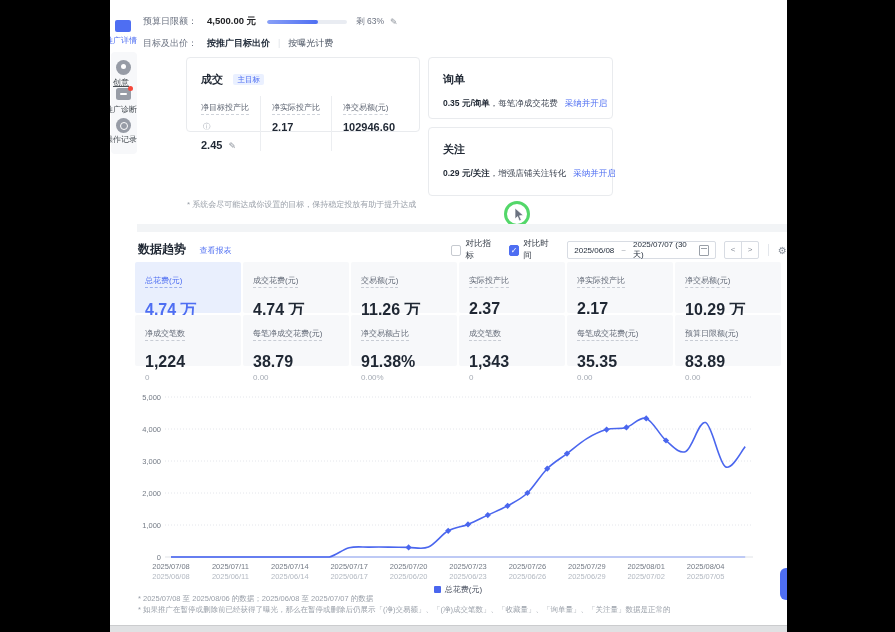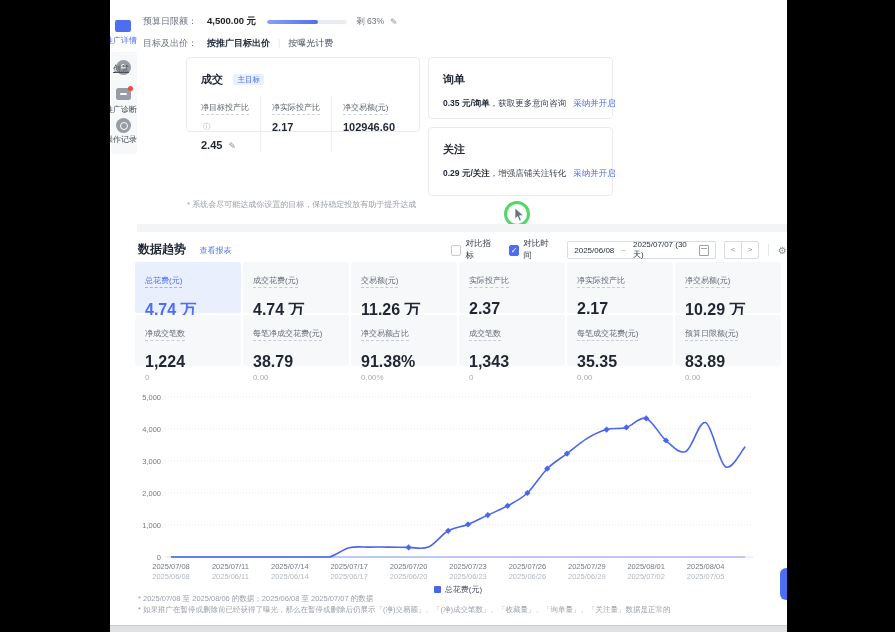--- a/index.html
+++ b/index.html
@@ -96,21 +96,21 @@
 
 <div class="stage">
 
   <div class="side">
     <div class="side-panel"></div>
   <div class="tile-icon" style="top: 20px;"></div>
       <div class="side-label active" style="top: 35px;">推广详情</div>
       <div class="circ-icon" style="top: 60px;">
         <div class="dot"></div>
       </div>
-      <div class="side-label" style="top: 63px; text-decoration: underline;">创意</div>
+      <div class="side-label" style="top: 77px; text-decoration: underline;">创意</div>
       <div class="case-icon" style="top: 88px;">
         <div class="slot"></div>
       </div>
       <div class="red-dot" style="left: 18px; top: 86px;"></div>
       <div class="side-label" style="top: 104px;">推广诊断</div>
       <div class="circ-icon" style="top: 118px;">
         <div class="ring"></div>
       </div>
       <div class="side-label" style="top: 134px;">操作记录</div>
     </div>
@@ -146,21 +146,21 @@
       </div>
       <div class="gcell" style="width:72px">
         <span class="glab">净交易额(元)</span>
         <div class="gval">102946.60</div>
       </div>
     </div>
   </div>
 
   <div class="gcard" style="left:318px;top:57px;width:185px;height:62px">
     <span class="gtitle">询单</span>
-    <div class="gdesc"><b>0.35 元/询单</b><span>，获取更多意向咨询</span><span class="glink">采纳并开启</span></div>
+    <div class="gdesc"><b>0.35 元/询单</b><span>，每笔净成交花费</span><span class="glink">采纳并开启</span></div>
   </div>
 
 
   <div class="gcard" style="left:318px;top:127px;width:185px;height:69px">
     <span class="gtitle">关注</span>
     <div class="gdesc"><b>0.29 元/关注</b><span>，增强店铺关注转化</span><span class="glink">采纳并开启</span></div>
   </div>
 
   <div class="note abs" style="left:77px;top:199px">* 系统会尽可能达成你设置的目标，保持稳定投放有助于提升达成</div>
 

